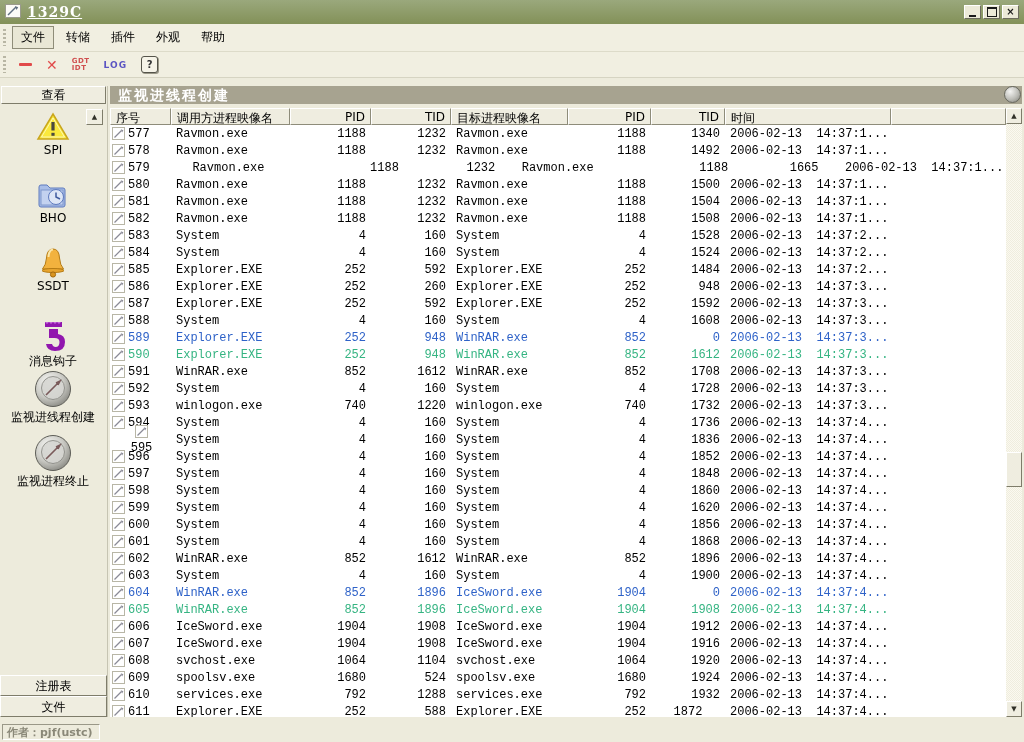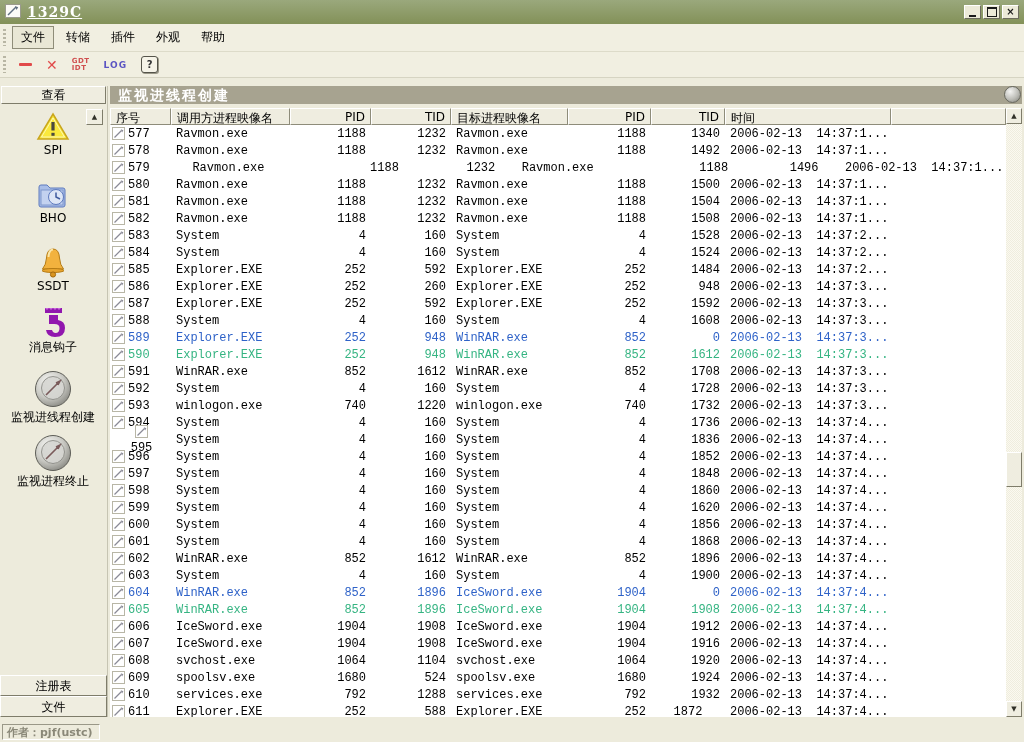--- a/index.html
+++ b/index.html
@@ -169,21 +169,21 @@
             <rect x="5" y="10" width="22" height="15" fill="#C3D2F0" stroke="#8098CC"></rect>
             <circle cx="20" cy="17" r="7.5" fill="#DDE6F6" stroke="#5F7BBE"></circle>
             <path d="M20 12.5 L20 17 L24 19" fill="none" stroke="#3F5B9E" stroke-width="1.5"></path>
           </svg></span><div class="side-label">BHO</div></div>
       <div class="side-item" style="top: 160px;"><span><svg width="30" height="32" viewBox="0 0 30 32">
             <path d="M15 3 Q9 3 8.5 12 Q8 19 4.5 23 L25.5 23 Q22 19 21.5 12 Q21 3 15 3 Z" fill="#F2B23E" stroke="#B57B14"></path>
             <path d="M15 3.5 Q11 3.5 10.5 11" fill="none" stroke="#FBE6A8" stroke-width="2"></path>
             <ellipse cx="15" cy="24.5" rx="11" ry="2" fill="#E8A52F" stroke="#B57B14"></ellipse>
             <circle cx="15" cy="28.5" r="2.6" fill="#D9941F" stroke="#A36A10"></circle>
           </svg></span><div class="side-label">SSDT</div></div>
-      <div class="side-item" style="top: 220px;"><span><svg width="28" height="32" viewBox="0 0 28 32">
+      <div class="side-item" style="top: 234px;"><span><svg width="28" height="32" viewBox="0 0 28 32">
             <path d="M6 2 h17 v5 h-17 Z" fill="#9116AE"></path>
             <path d="M6 2 l2 2 2-2 2 2 2-2 2 2 2-2 2 2 2-2 Z" fill="#C86ADC"></path>
             <path d="M10 9 h9 v5 q7 1 7 8 q0 9-10 9 q-8 0-9-7 h6 q1 3 3.5 3 q4 0 4-5 q0-4-5-4 h-5.5 Z" fill="#9116AE"></path>
           </svg></span><div class="side-label">消息钩子</div></div>
       <div class="side-item" style="top: 284px;"><span><svg width="38" height="38" viewBox="0 0 38 38">
             <defs>
               <radialGradient id="G1" cx="0.38" cy="0.32" r="0.78">
                 <stop offset="0" stop-color="#FBFBF9"></stop>
                 <stop offset="0.55" stop-color="#C9C9C3"></stop>
                 <stop offset="1" stop-color="#80807A"></stop>
@@ -271,21 +271,21 @@
                 <path d="M2.5 10.5 L9.5 3.5" stroke="#8A8A96" stroke-width="1.2"></path>
                 <path d="M8.8 2.2 l2.6 1 -1.3 2.3 z" fill="#8A8A96"></path>
               </svg></span>
             <span>579</span>
           </div>
           <div class="cell" style="width: 119px;">Ravmon.exe</div>
           <div class="cell right" style="width: 81px;">1188</div>
           <div class="cell right" style="width: 80px;">1232</div>
           <div class="cell" style="width: 117px;">Ravmon.exe</div>
           <div class="cell right" style="width: 83px;">1188</div>
-          <div class="cell right" style="width: 74px;">1496</div>
+          <div class="cell right" style="width: 74px;">1665</div>
           <div class="cell time" style="width: 166px;">2006-02-13  14:37:1...</div>
         </div>
         <div class="row" style="color: rgb(0, 0, 0);">
           <div class="cell seq" style="width: 61px;">
             <span style="line-height:0;"><svg width="13" height="13" viewBox="0 0 13 13">
                 <rect x="0.5" y="0.5" width="12" height="12" fill="#FFFFFF" stroke="#B8B6A6"></rect>
                 <path d="M2.5 10.5 L9.5 3.5" stroke="#8A8A96" stroke-width="1.2"></path>
                 <path d="M8.8 2.2 l2.6 1 -1.3 2.3 z" fill="#8A8A96"></path>
               </svg></span>
             <span>580</span>

